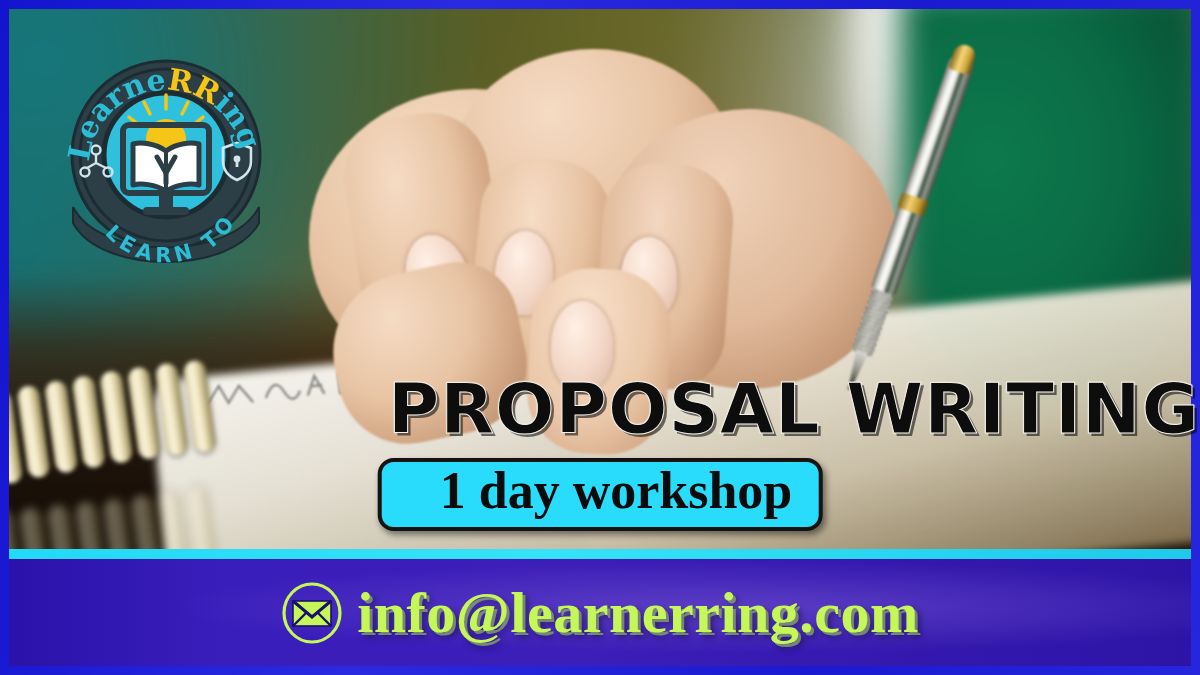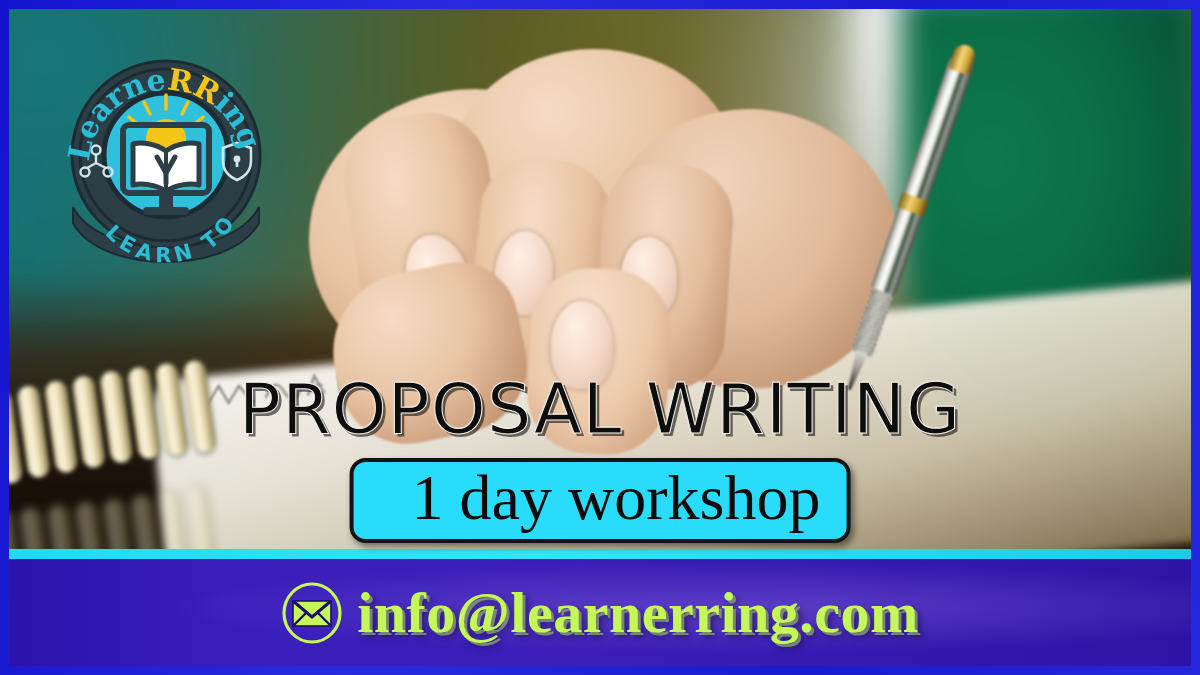--- a/index.html
+++ b/index.html
@@ -188,23 +188,23 @@
 
   
   .logo-wrap { position:absolute; left:52px; top:38px; width:210px; height:225px; z-index: 6; }
 
   
   .title {
     position: absolute;
     left: 0; right: 0;
     top: 368px;
     z-index: 8;
-    text-align: center;
+    text-align: right;
     font-family: "DejaVu Sans", sans-serif;
-    font-weight: normal;
+    font-weight: bold;
     font-size: 70px;
     letter-spacing: 1px;
     color: #0d0d0d;
     -webkit-text-stroke: 1px #f2efe6;
     text-shadow:
        3px 3px 0 rgba(0,0,0,.55),
        0 0 2px rgba(255,255,255,.9);
     white-space: nowrap;
   }
 
@@ -216,22 +216,22 @@
     top: 458px;
     z-index: 8;
     background: #2adcfb;
     border: 4px solid #131313;
     border-radius: 16px;
     padding: 2px 26px 8px 26px;
     box-shadow: 3px 4px 6px rgba(0,0,0,.45);
   }
   .sub-banner span {
     font-family: "Liberation Serif", "DejaVu Serif", serif;
-    font-weight: normal;
-    font-size: 64px;
+    font-weight: bold;
+    font-size: 52px;
     line-height: 1.05;
     color: #0b0b0b;
     white-space: nowrap;
     display:block;
     margin-left:32px;
   }
 
   
   .cyan-stripe {
     position:absolute;

